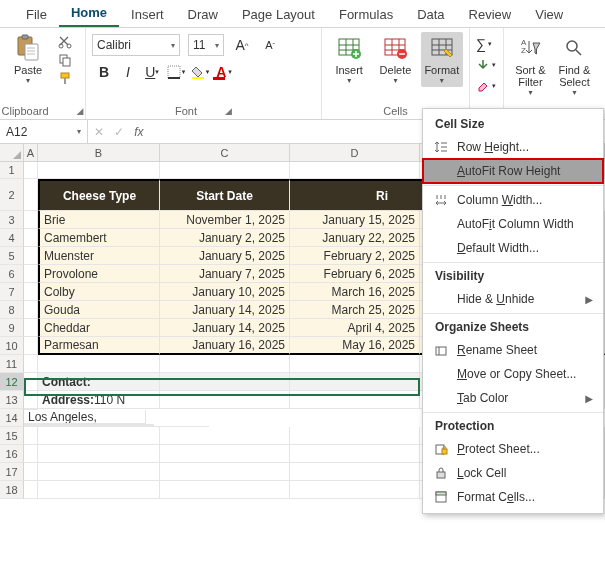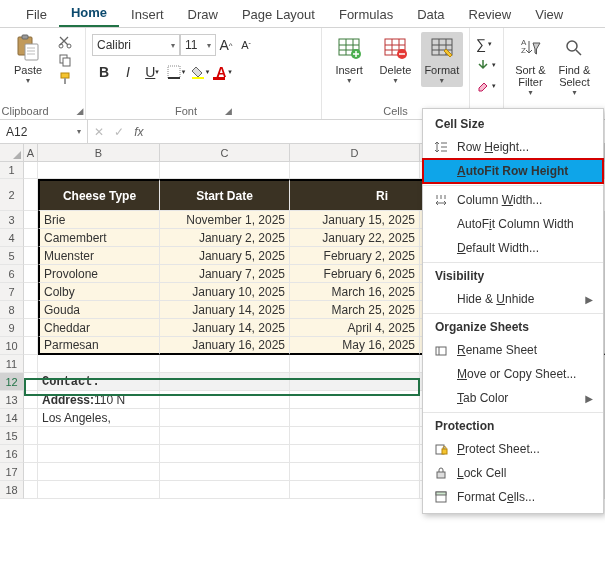--- a/index.html
+++ b/index.html
@@ -17,21 +17,21 @@
   
   .big-btn { display: flex; flex-direction: column; align-items: center; width: 44px; padding: 2px; cursor: pointer; }
   .big-btn .ico { width: 28px; height: 28px; display:flex; align-items:center; justify-content:center; }
   .big-btn span.lbl { font-size: 11px; margin-top: 2px; text-align:center; line-height:1.1;}
   .big-btn .chev { font-size: 8px; color:#555; }
   
   .clip-mini { display:flex; flex-direction:column; gap:2px; margin-left:2px; margin-top:2px;}
   .mini-ico { width:18px; height:16px; display:flex; align-items:center; justify-content:center; cursor:pointer;}
   
   .font-col { display:flex; flex-direction:column; gap:4px; padding-top:2px;}
-  .font-row1 { display:flex; gap:0; align-items:center;}
+  .font-row1 { display:flex; gap:8px; align-items:center;}
   .font-box { border:1px solid #ccc; height:22px; display:flex; align-items:center; padding:0 4px; background:#fff; font-size:12px;}
   .font-name { width:88px; justify-content:space-between;}
   .font-size { width:36px; justify-content:space-between;}
   .aa-btn { width:20px; height:22px; display:flex; align-items:center; justify-content:center; cursor:pointer;}
   .font-row2 { display:flex; gap:0; align-items:center;}
   .fmt-btn { width:24px; height:24px; display:flex; align-items:center; justify-content:center; cursor:pointer; font-size:14px;}
   
   .cells-group .big-btn { width:46px; }
   .format-btn { background:#d4d4d4; border-radius:2px; }
   
@@ -63,31 +63,31 @@
   
   .thead { background:#3a3223; color:#fff; font-weight:600; justify-content:center;}
   .tcell { background:#fdf6e3; }
   .tcell.right { justify-content:flex-end; }
   .tbl-border-top { border-top:2px solid #000;}
   .tbl-border-left { border-left:2px solid #000;}
   .tbl-border-bottom { border-bottom:2px solid #000 !important;}
   
   .sel-row { position:absolute; left:0; top:0; pointer-events:none; border:2px solid #217346;}
   
-  .contact-head { font-weight:bold; background:#f2f2f2;font-family:Liberation Mono, monospace; }
+  .contact-head { font-weight:bold; background:#f2f2f2; }
   
   
   .dropdown { position:absolute; left:422px; top:108px; width:182px; background:#fff; border:1px solid #ccc; box-shadow:2px 2px 6px rgba(0,0,0,0.25); padding:4px 0; z-index:10;}
   .dd-section { padding:4px 12px 4px; font-weight:600; font-size:12px; color:#333;}
   .dd-item { display:flex; align-items:center; height:24px; padding:0 10px 0 10px; gap:8px; cursor:pointer; font-size:12px;}
   .dd-item .ico { width:16px; height:16px; display:flex; align-items:center; justify-content:center; color:#666;}
   .dd-item .txt { flex:1; }
   .dd-item .arrow { font-size:10px; color:#666;}
   .dd-item.noico { padding-left:34px;}
-  .dd-item.highlight { outline:2px solid #d40000; outline-offset:-1px; background:#0ea5e9;font-weight:bold;}
+  .dd-item.highlight { outline:2px solid #d40000; outline-offset:-1px; background:#a3a3a3;}
   .dd-sep { height:1px; background:#e5e5e5; margin:2px 0;}
   u.mn { text-decoration:underline; }
   
   svg { display:block; }
 </style>
 </head>
 <body>
 
 <div class="ribbon-tabs">
   <div class="ribbon-tab">File</div>
@@ -429,21 +429,21 @@
           <div class="cell hD contact-head"></div>
           <div class="cell hE contact-head"></div>
         </div>
         <div class="row" style="height: 18px;">
           <div class="cell hA"></div>
           <div class="cell hB"><b>Address:</b> 110 N</div>
           <div class="cell hC"></div>
           <div class="cell hD"></div>
           <div class="cell hE"></div>
         </div>
-        <div class="row" style="height: 18px;">
+        <div class="row" style="height: 18px; flex-direction: column;">
           <div class="cell hA"></div>
           <div class="cell hB">Los Angeles,</div>
           <div class="cell hC"></div>
           <div class="cell hD"></div>
           <div class="cell hE"></div>
         </div>
         <div class="row" style="height: 18px;">
           <div class="cell hA"></div>
           <div class="cell hB"></div>
           <div class="cell hC"></div>

